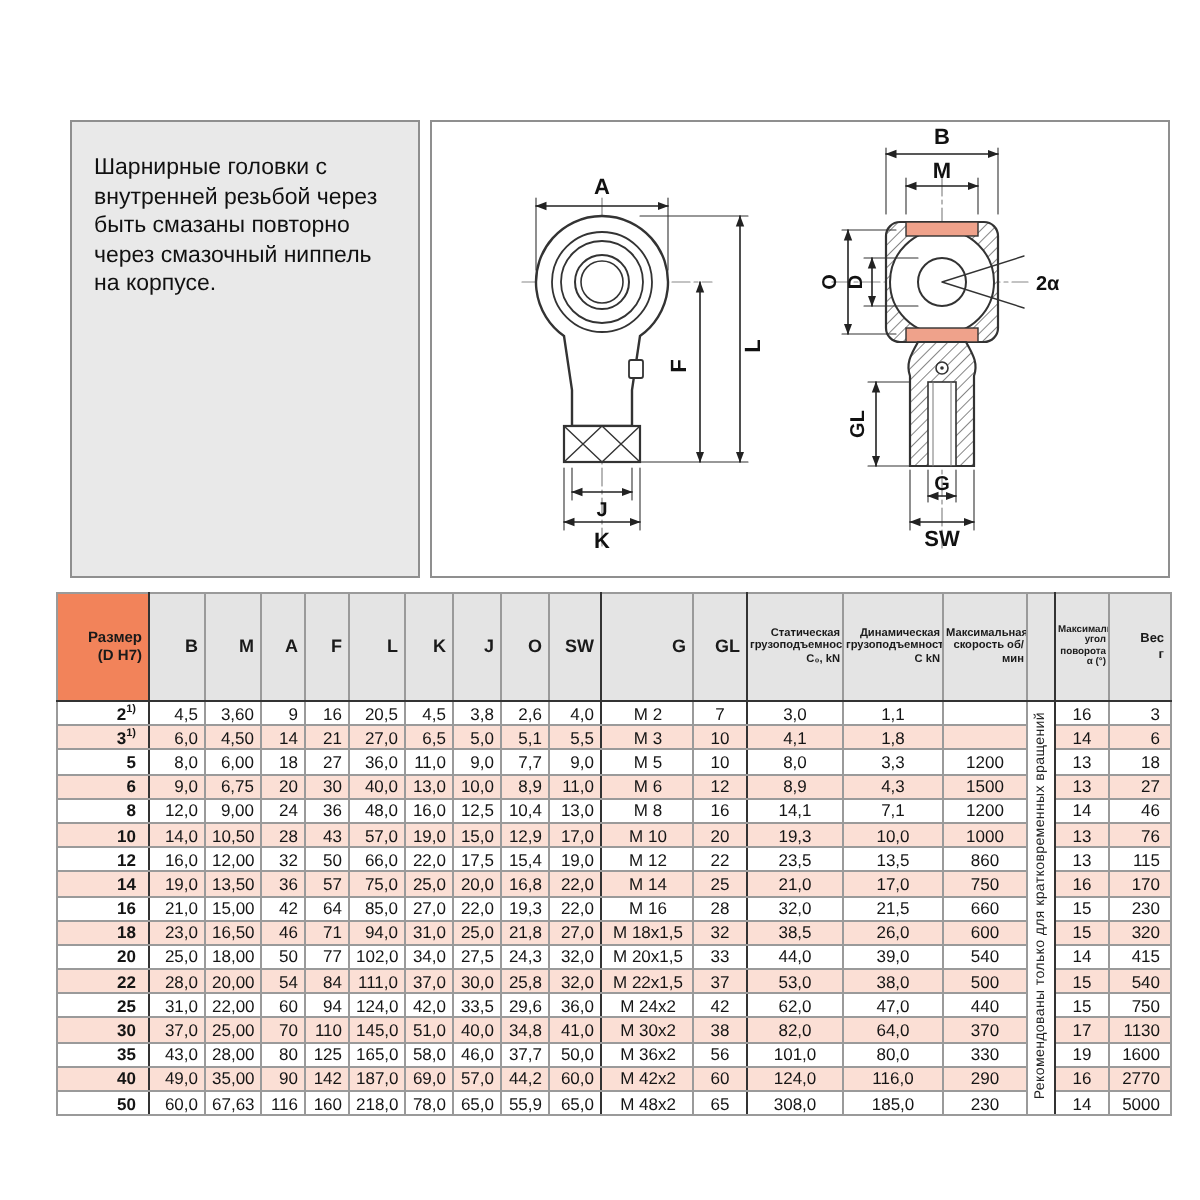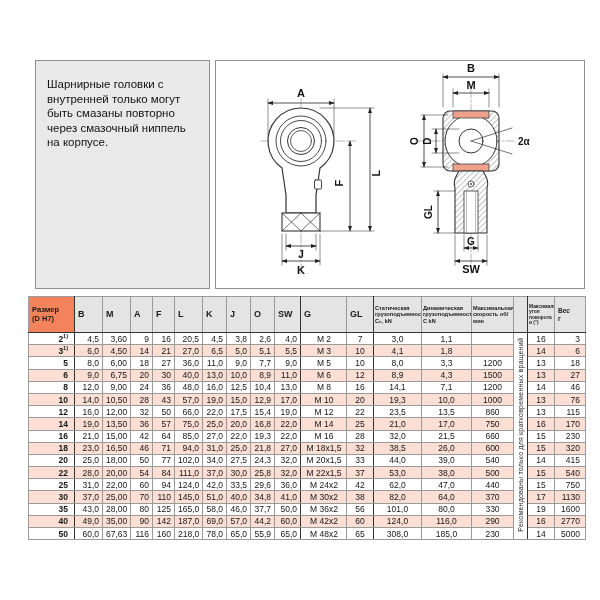--- a/index.html
+++ b/index.html
@@ -34,22 +34,22 @@
   .drawing-panel svg{display:block;}
   text.dim{font-family:"Liberation Sans",sans-serif;font-weight:bold;font-size:11px;fill:#111;}
   text.dim.sm{font-size:10px;}
 
   
   .table-wrap{position:absolute;left:28px;top:296px;width:557px;}
   table{border-collapse:collapse;table-layout:fixed;width:557px;font-size:8.5px;}
   th,td{border:1px solid #9a9a9a;padding:0 3px;overflow:hidden;}
   table{border:1.5px solid var(--border_dark);}
   thead th{
-    background:var(--header_gray);font-weight:bold;text-align:left;
-    height:36px;font-size:9px;line-height:1.1;border-bottom:1.5px solid var(--border_dark);margin-top:30px;
+    background:var(--header_gray);font-weight:bold;text-align:right;
+    height:54px;font-size:9px;line-height:1.1;border-bottom:1.5px solid var(--border_dark);margin-top:30px;
   }
   th.h-size{background:var(--accent_orange);font-size:7.5px;white-space:pre-line;}
   th.h-long{font-size:5.6px;font-weight:bold;padding:0 1px;}
   th.h-angle{font-size:4.9px;}
   th.h-weight{font-size:6.5px;white-space:pre-line;}
   th.h-strip{padding:0;}
   tbody td{height:12.2px;text-align:right;background:#fff;color:#151515;}
   tbody tr.alt td{background:var(--row_pink);}
   td.c-size{font-weight:bold;padding-right:6px;}
   td.c-size sup{font-size:5.5px;vertical-align:super;}
@@ -62,21 +62,21 @@
     display:inline-block;writing-mode:vertical-rl;transform:rotate(180deg);
     font-size:7px;color:#222;white-space:nowrap;letter-spacing:.2px;
   }
 </style>
 </head>
 <body>
 
 <div class="page">
 
   <div class="info-panel">
-    <div class="desc">Шарнирные головки с внутренней только могут быть смазаны повторно через смазочный ниппель на корпусе.</div>
+    <div class="desc">Шарнирные головки с внутренней резьбой через быть смазаны повторно через смазочный ниппель на корпусе.</div>
   </div>
 
   <div class="drawing-panel">
     <svg width="368" height="227" viewBox="0 0 368 227">
       <defs>
         <pattern id="hatch" width="4" height="4" patternUnits="userSpaceOnUse" patternTransform="rotate(45)">
           <rect width="4" height="4" fill="#ffffff"></rect>
           <line x1="0" y1="0" x2="0" y2="4" stroke="#666" stroke-width="0.8"></line>
         </pattern>
         <marker id="arr" viewBox="0 0 8 8" refX="7.5" refY="4" markerWidth="7" markerHeight="7" orient="auto-start-reverse">

